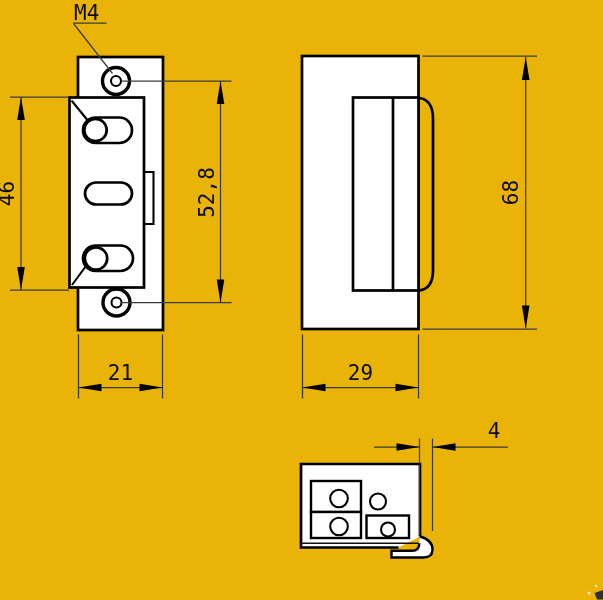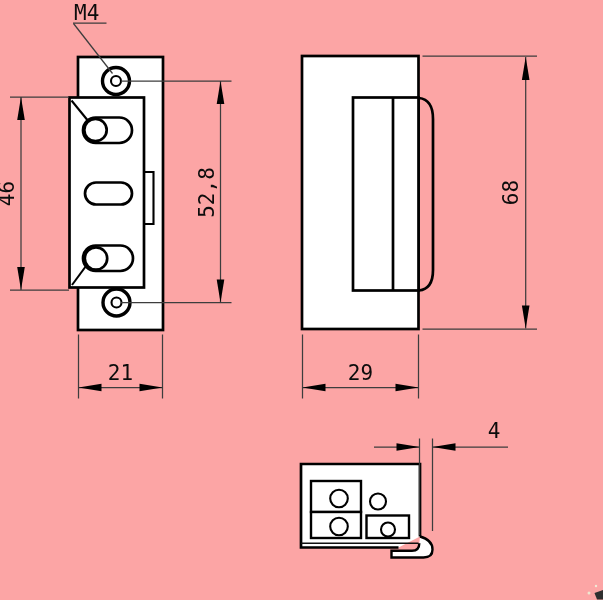--- a/index.html
+++ b/index.html
@@ -1,16 +1,16 @@
 <!DOCTYPE html>
 <html><head>
 <meta charset="utf-8">
 <style>
   html,body{margin:0;padding:0;background:#ffffff;}
-  .stage{position:relative;width:603px;height:600px;background:#fca5a5;overflow:hidden;}
+  .stage{position:relative;width:603px;height:600px;background:#eab308;overflow:hidden;}
   svg{display:block;}
   .lw3{stroke:#000;stroke-width:2.7;}
   .lw2h{stroke:#000;stroke-width:2.4;}
   .lw2{stroke:#000;stroke-width:2.1;}
   .lw15{stroke:#111;stroke-width:1.6;}
   .ring{stroke:#000;stroke-width:3.4;fill:#fff;}
   .thin{stroke:#3d3d3d;stroke-width:1.25;fill:none;}
   .wfill{fill:#fff;}
   .nofill{fill:none;}
   .arrow{fill:#000;stroke:none;}

